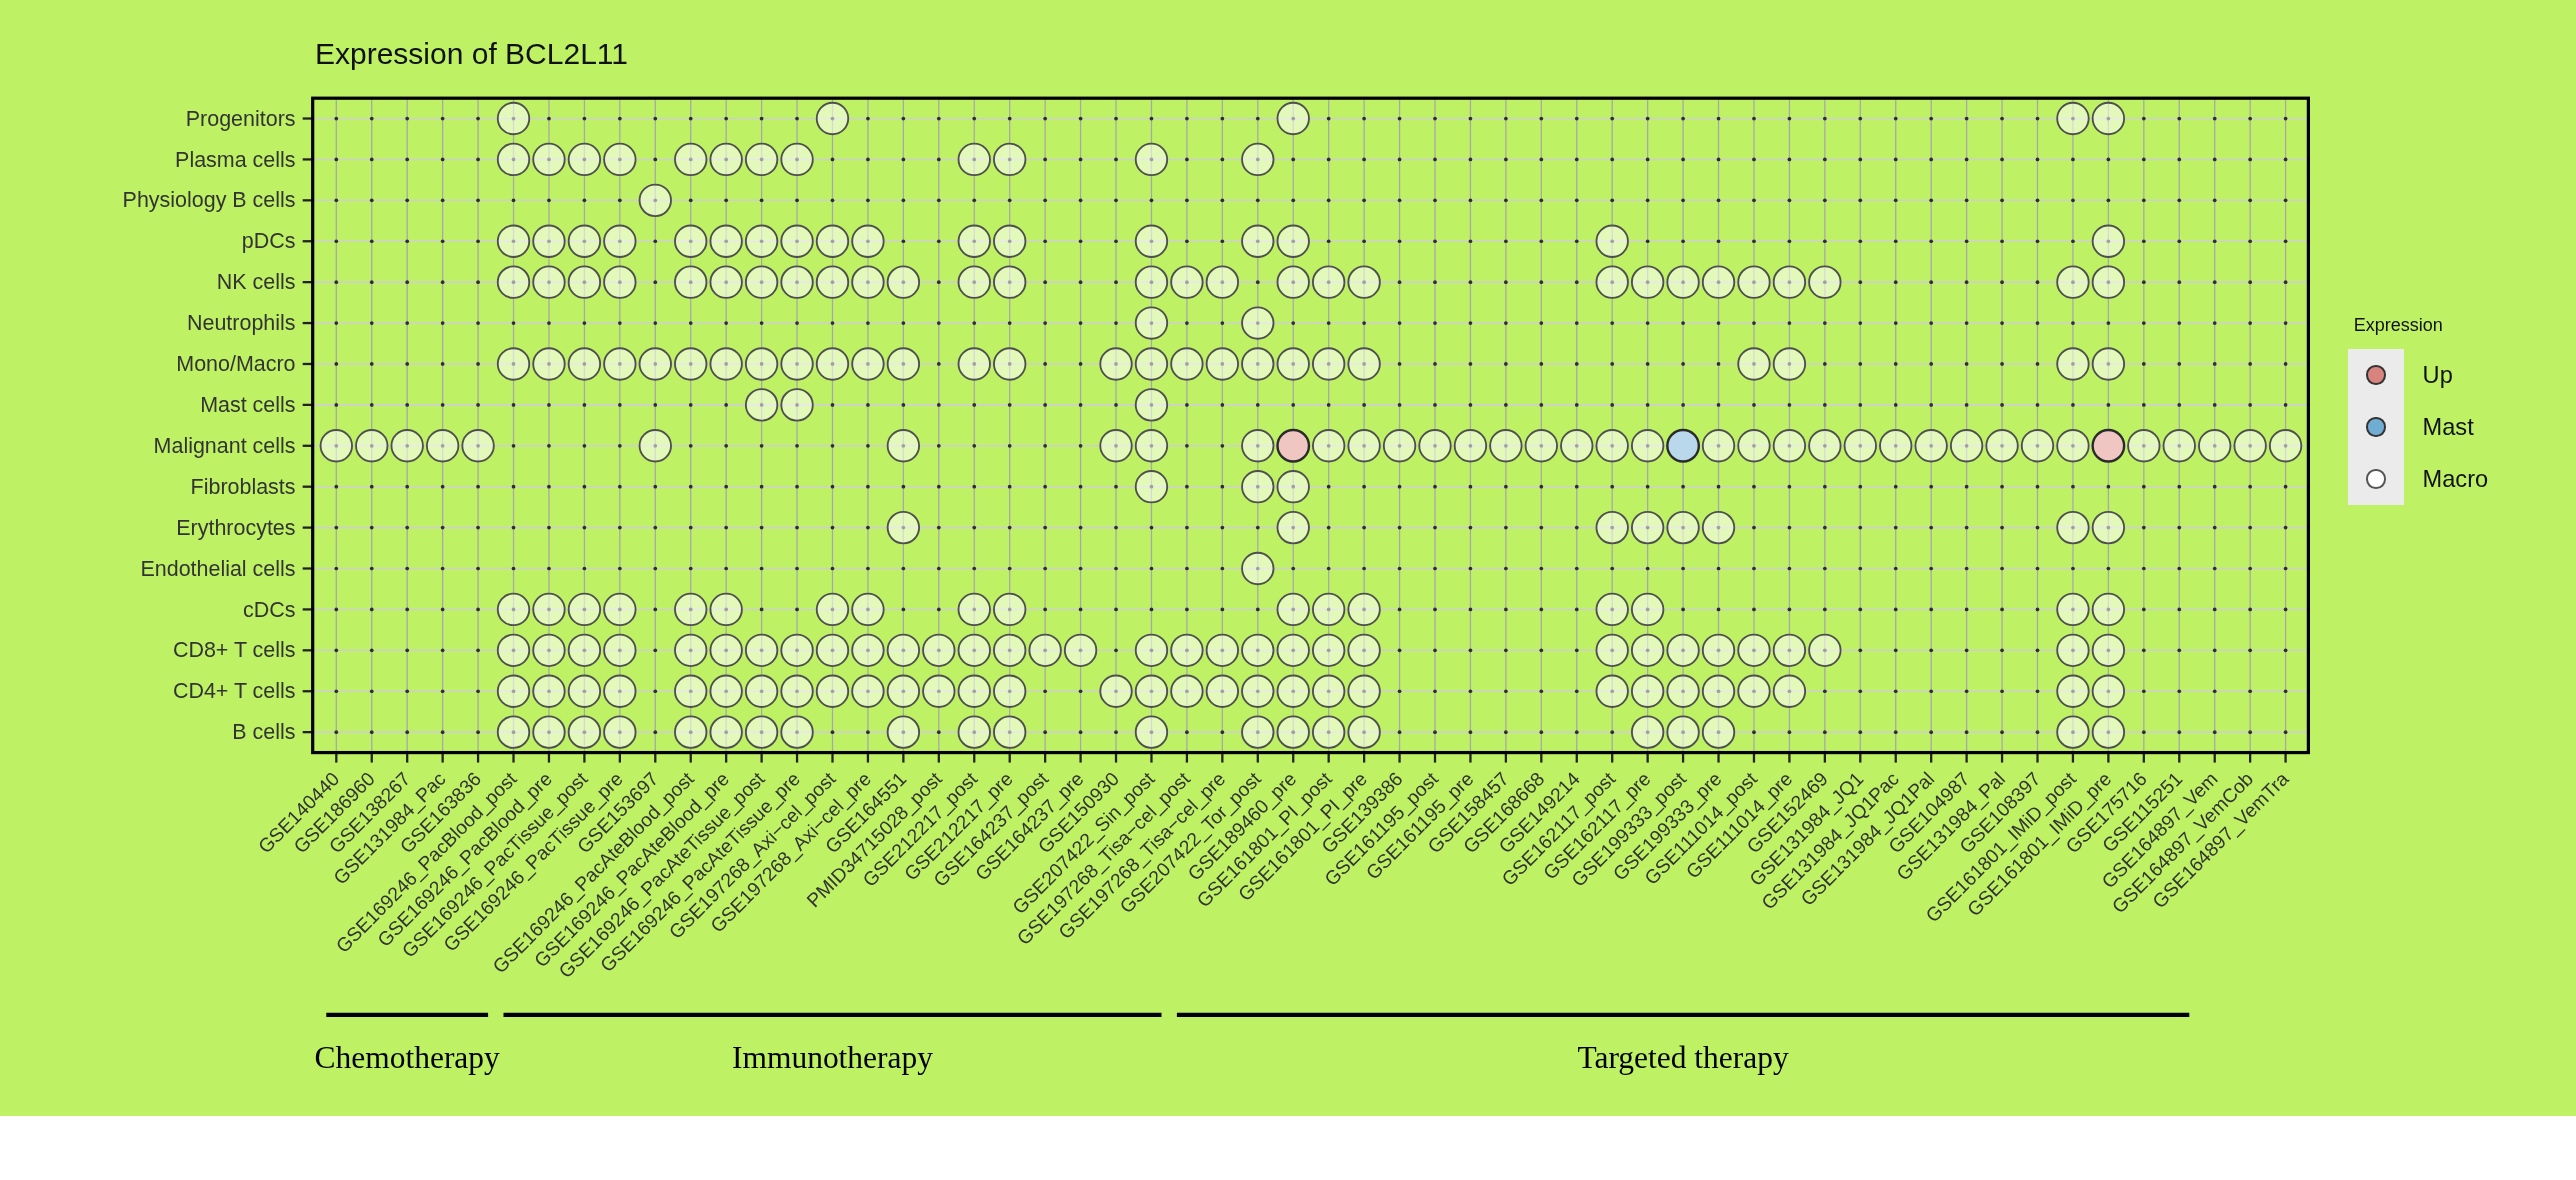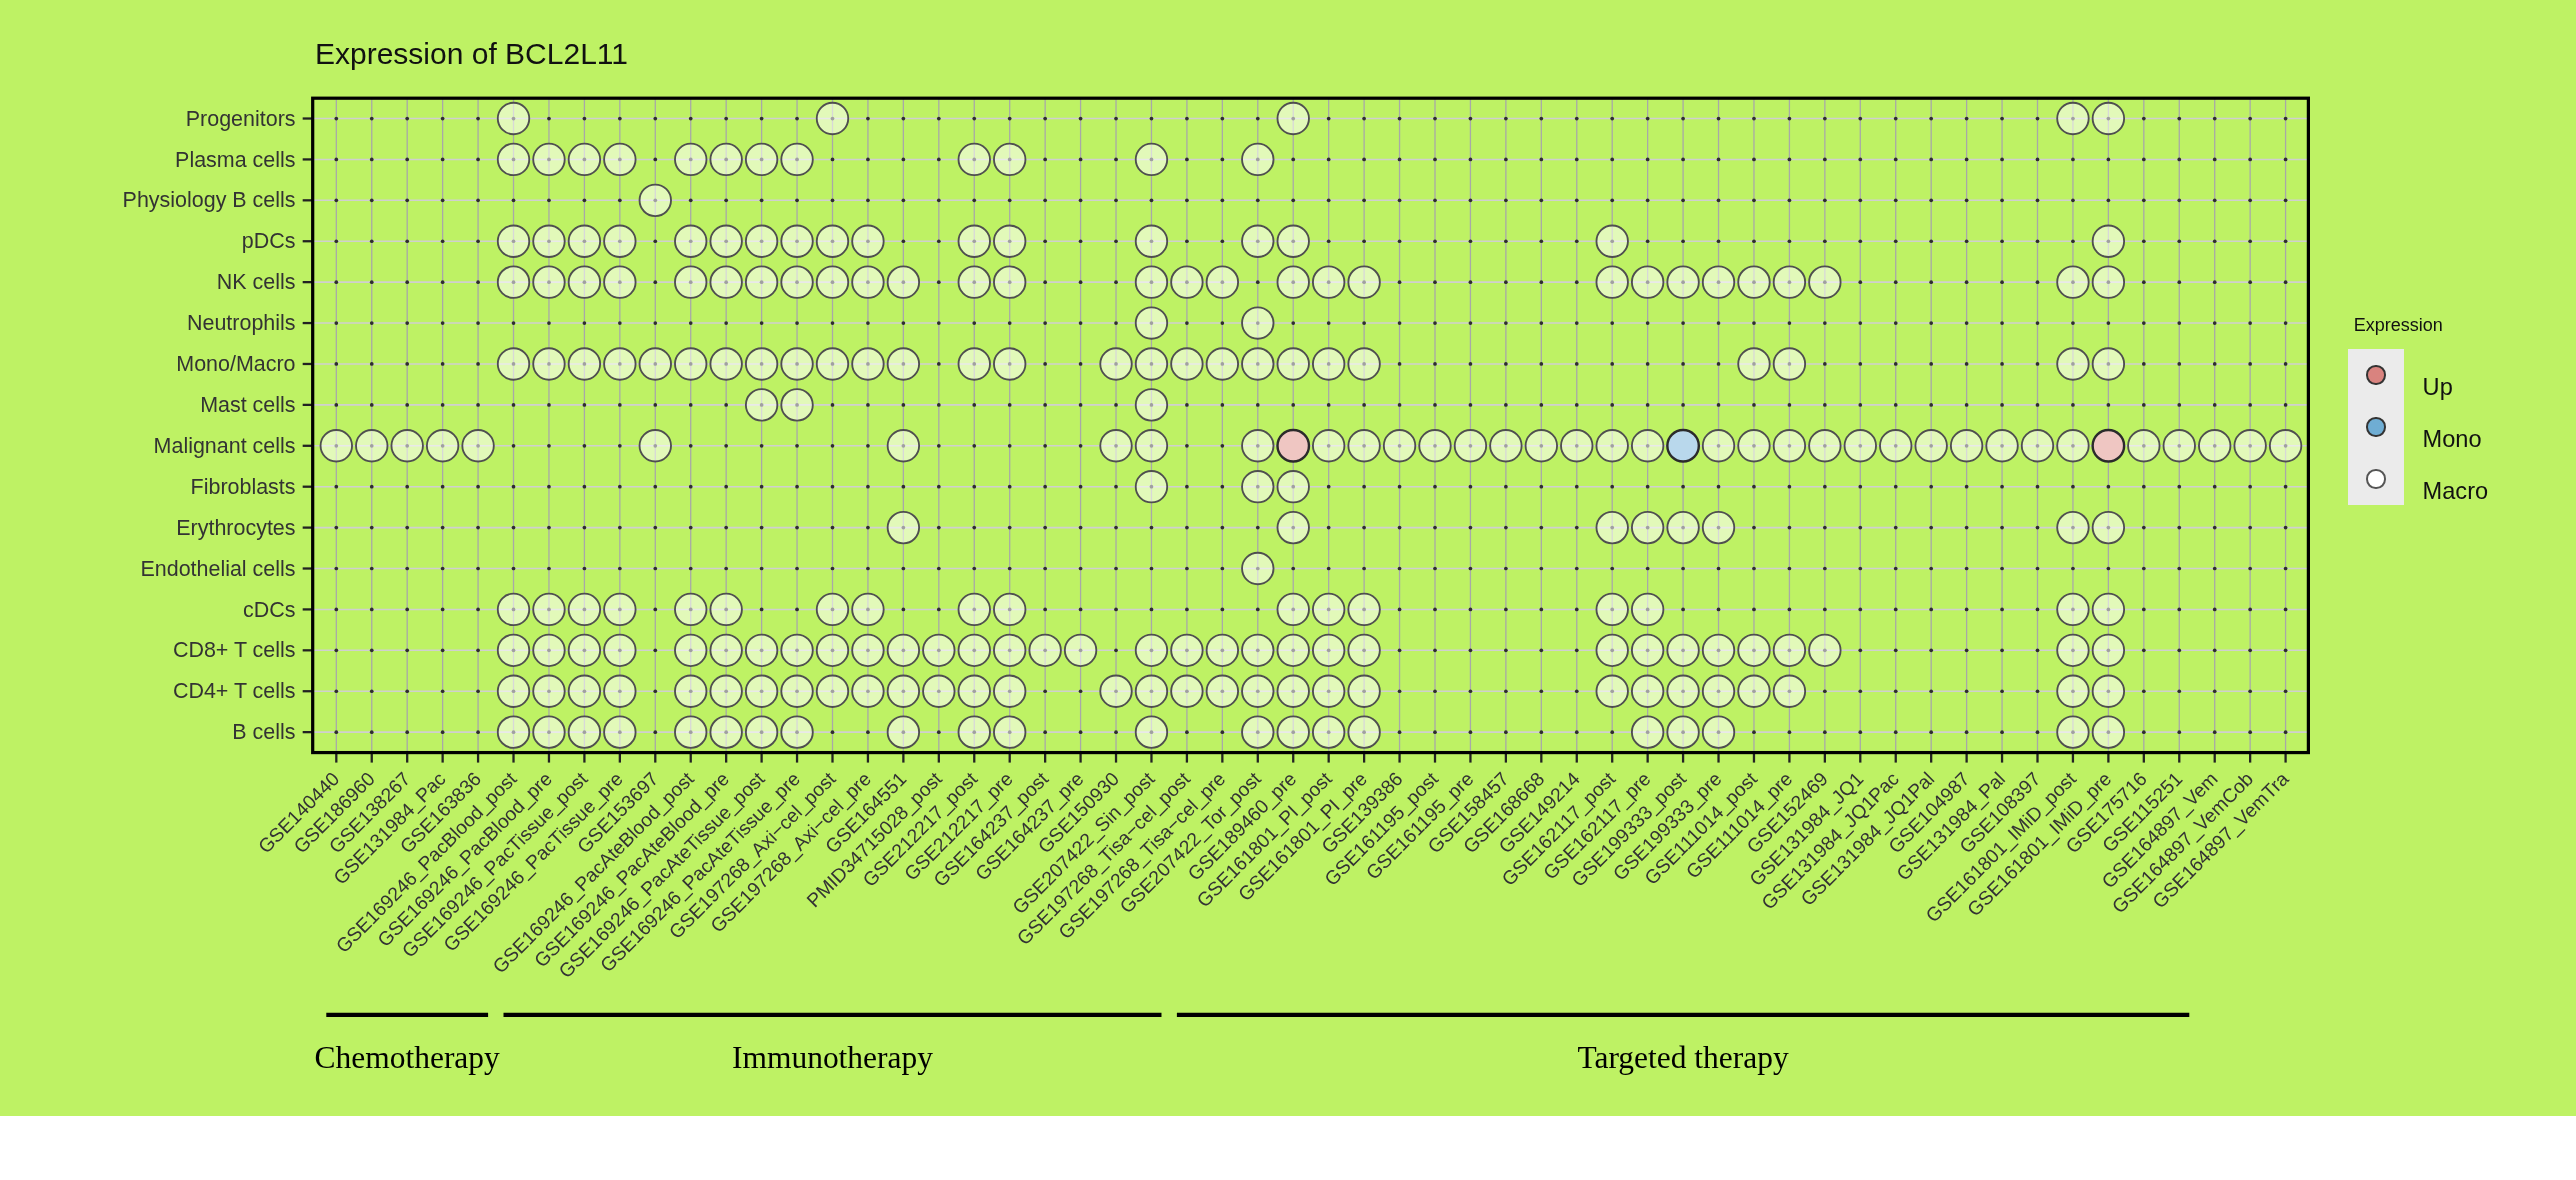--- a/index.html
+++ b/index.html
@@ -3,21 +3,21 @@
 <meta charset="utf-8">
 <style>
   html,body{margin:0;padding:0;background:#fff;}
   #canvas{position:relative;width:2576px;height:1116px;background:#bef264;overflow:hidden;
           font-family:"Liberation Sans","DejaVu Sans",sans-serif;padding-left:20px;}
   #plot-svg{position:absolute;left:0;top:0;}
   #chart-title{position:absolute;left:315px;top:37px;font-size:30px;color:#111;letter-spacing:0px;}
   .legend{position:absolute;left:2348px;top:315px;}
   .legend-title{font-size:18px;color:#111;margin-left:5.7px;margin-bottom:13px;}
   .legend-key{position:relative;width:56px;height:52px;background:#ebebeb;display:flex;align-items:center;justify-content:center;}
-  .legend-row{display:flex;align-items:flex-end;}
+  .legend-row{display:flex;align-items:center;}
   .legend-label{font-size:23.6px;color:#111;margin-left:18.6px;}
   .legend-dot{width:19.3px;height:19.3px;border-radius:50%;box-sizing:border-box;}
 </style>
 </head>
 <body>
 
 <div id="canvas">
   <div id="chart-title">Expression of BCL2L11</div>
 
   <svg id="plot-svg" width="2576" height="1181" viewBox="0 0 3600 1650">
@@ -1392,21 +1392,21 @@
     <div class="legend-row">
       <div class="legend-key">
           <span class="legend-dot" style="background: rgb(217, 131, 127); border: 2.1px solid rgb(51, 51, 51);"></span>
         </div>
       <span class="legend-label">Up</span>
     </div>
     <div class="legend-row">
       <div class="legend-key">
           <span class="legend-dot" style="background: rgb(111, 173, 211); border: 2.1px solid rgb(51, 51, 51);"></span>
         </div>
-      <span class="legend-label">Mono</span>
+      <span class="legend-label">Mast</span>
     </div>
     <div class="legend-row">
       <div class="legend-key">
           <span class="legend-dot" style="background: rgb(255, 255, 255); border: 2.1px solid rgb(85, 85, 85);"></span>
         </div>
       <span class="legend-label">Macro</span>
     </div>
   </div>
 </div>
 

